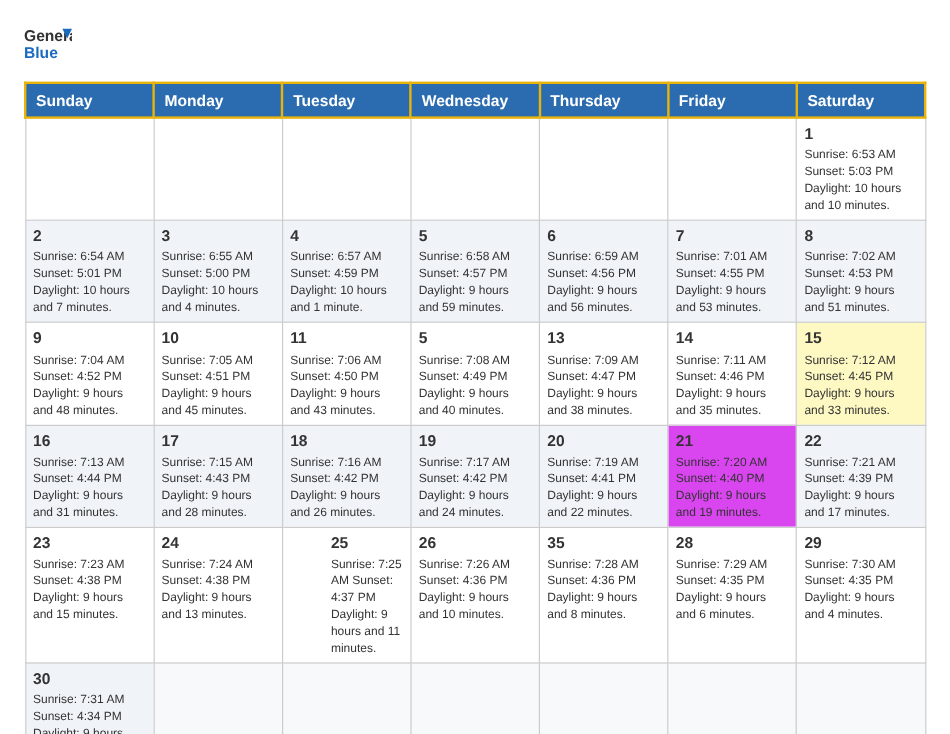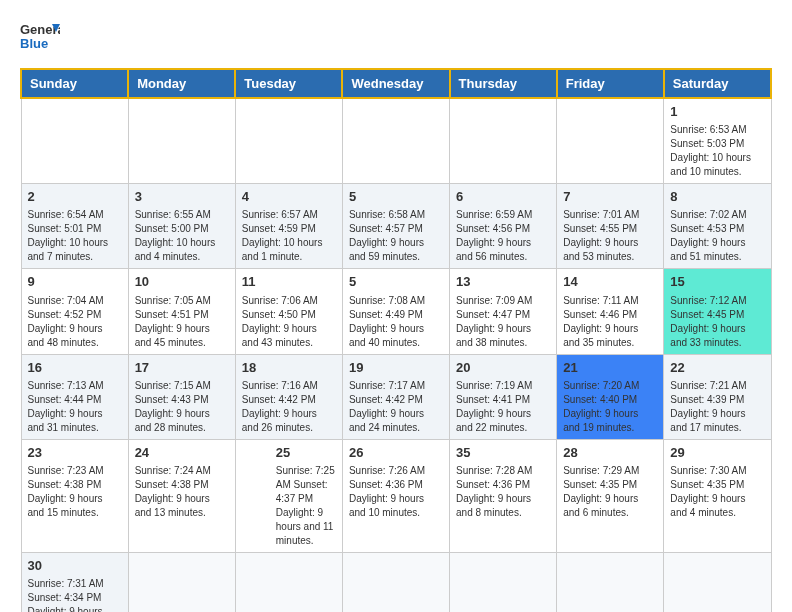--- a/index.html
+++ b/index.html
@@ -205,21 +205,21 @@
           <div class="cell-content">Sunrise: 7:09 AM
 Sunset: 4:47 PM
 Daylight: 9 hours and 38 minutes.</div>
         </td>
         <td style="background-color: rgb(255, 255, 255);">
           <span class="day-number">14</span>
           <div class="cell-content">Sunrise: 7:11 AM
 Sunset: 4:46 PM
 Daylight: 9 hours and 35 minutes.</div>
         </td>
-        <td style="background-color: #5eead4;">
+        <td style="background-color: #fef9c3;">
           <span class="day-number">15</span>
           <div class="cell-content">Sunrise: 7:12 AM
 Sunset: 4:45 PM
 Daylight: 9 hours and 33 minutes.</div>
         </td>
       </tr>
       <tr>
         <td style="background-color: rgb(240, 244, 248);">
           <span class="day-number">16</span>
           <div class="cell-content">Sunrise: 7:13 AM
@@ -243,21 +243,21 @@
           <div class="cell-content">Sunrise: 7:17 AM
 Sunset: 4:42 PM
 Daylight: 9 hours and 24 minutes.</div>
         </td>
         <td style="background-color: rgb(240, 244, 248);">
           <span class="day-number">20</span>
           <div class="cell-content">Sunrise: 7:19 AM
 Sunset: 4:41 PM
 Daylight: 9 hours and 22 minutes.</div>
         </td>
-        <td style="background-color: #3b82f6;">
+        <td style="background-color: #d946ef;">
           <span class="day-number">21</span>
           <div class="cell-content">Sunrise: 7:20 AM
 Sunset: 4:40 PM
 Daylight: 9 hours and 19 minutes.</div>
         </td>
         <td style="background-color: rgb(240, 244, 248);">
           <span class="day-number">22</span>
           <div class="cell-content">Sunrise: 7:21 AM
 Sunset: 4:39 PM
 Daylight: 9 hours and 17 minutes.</div>

